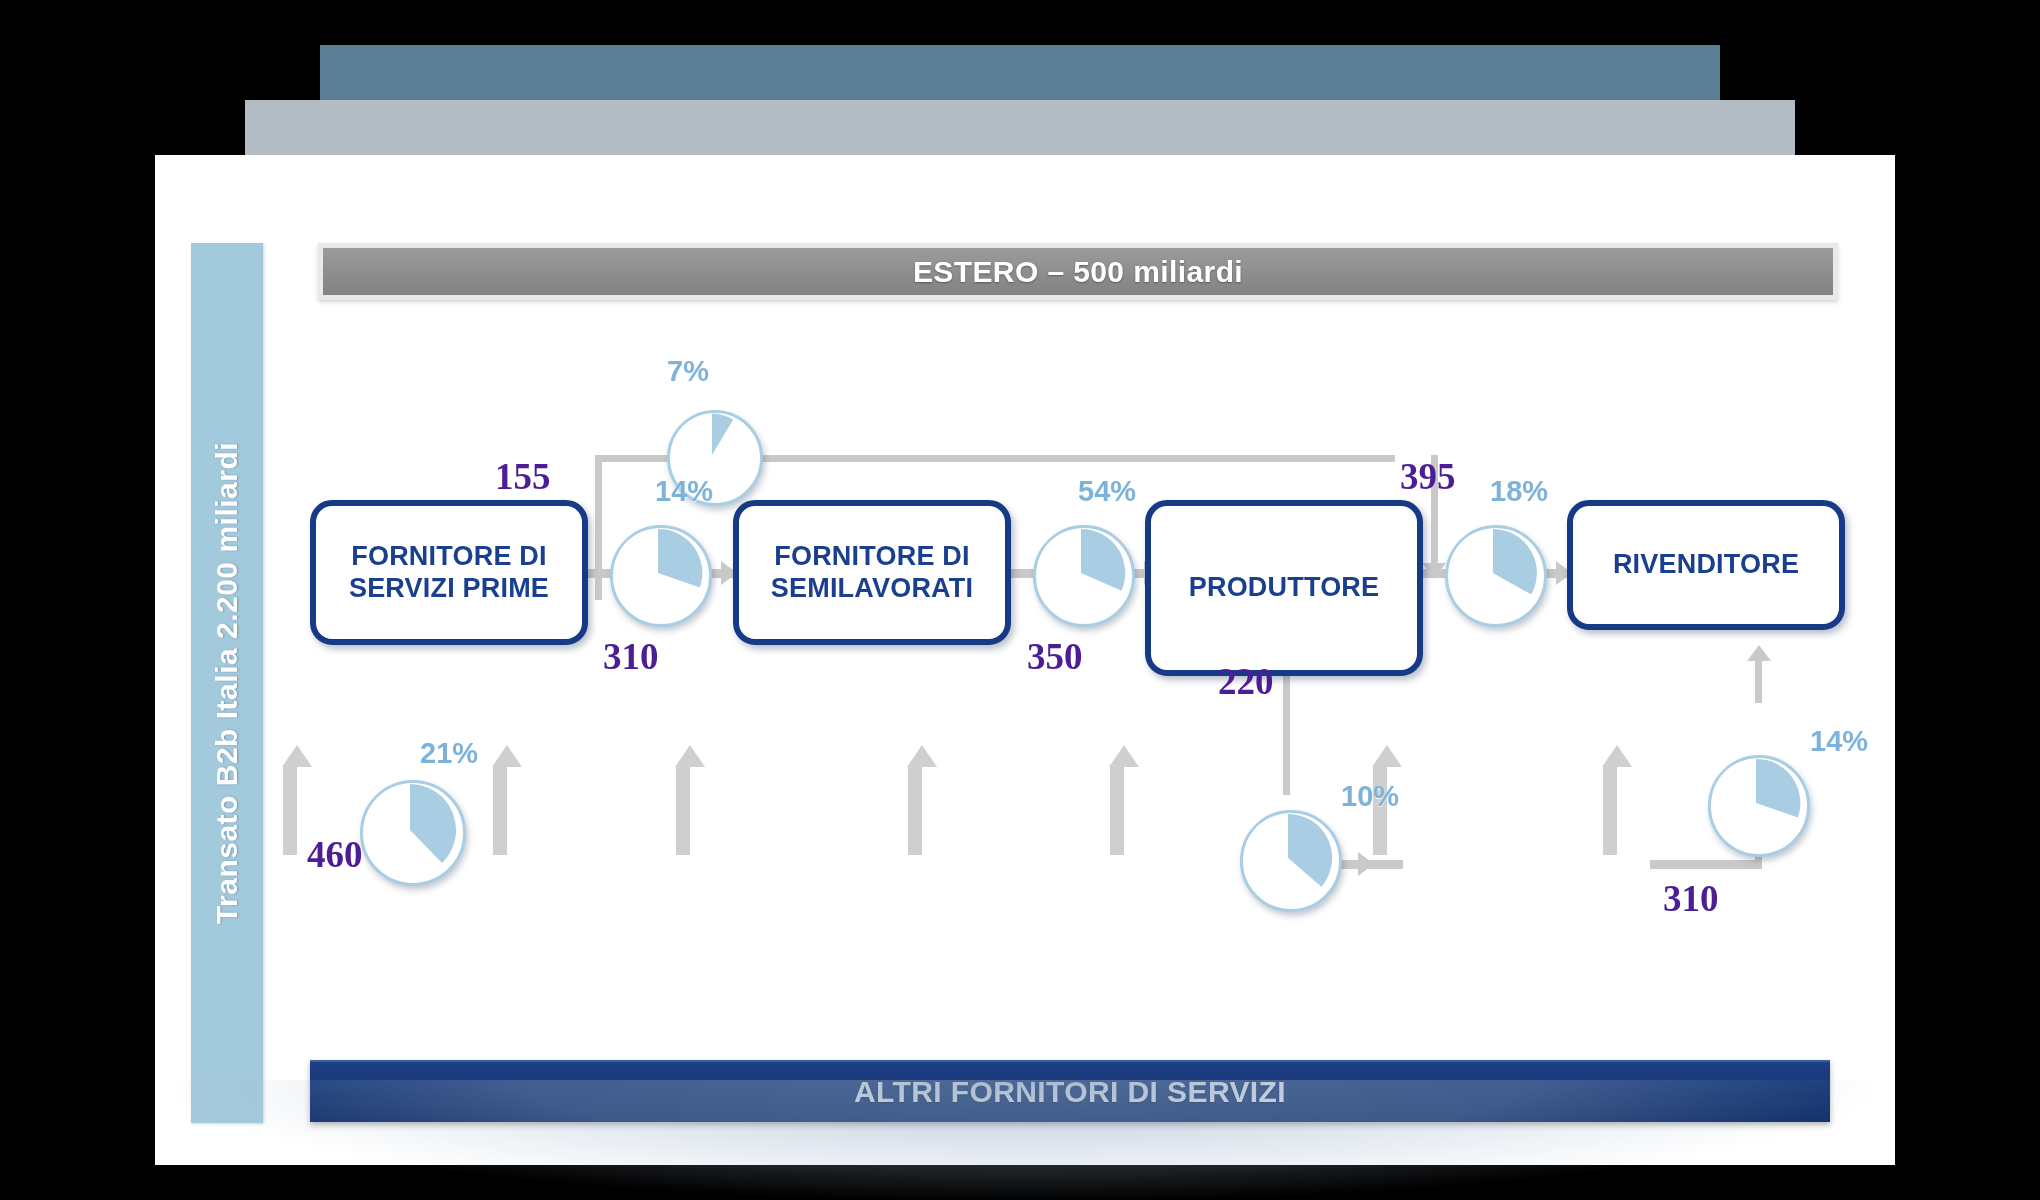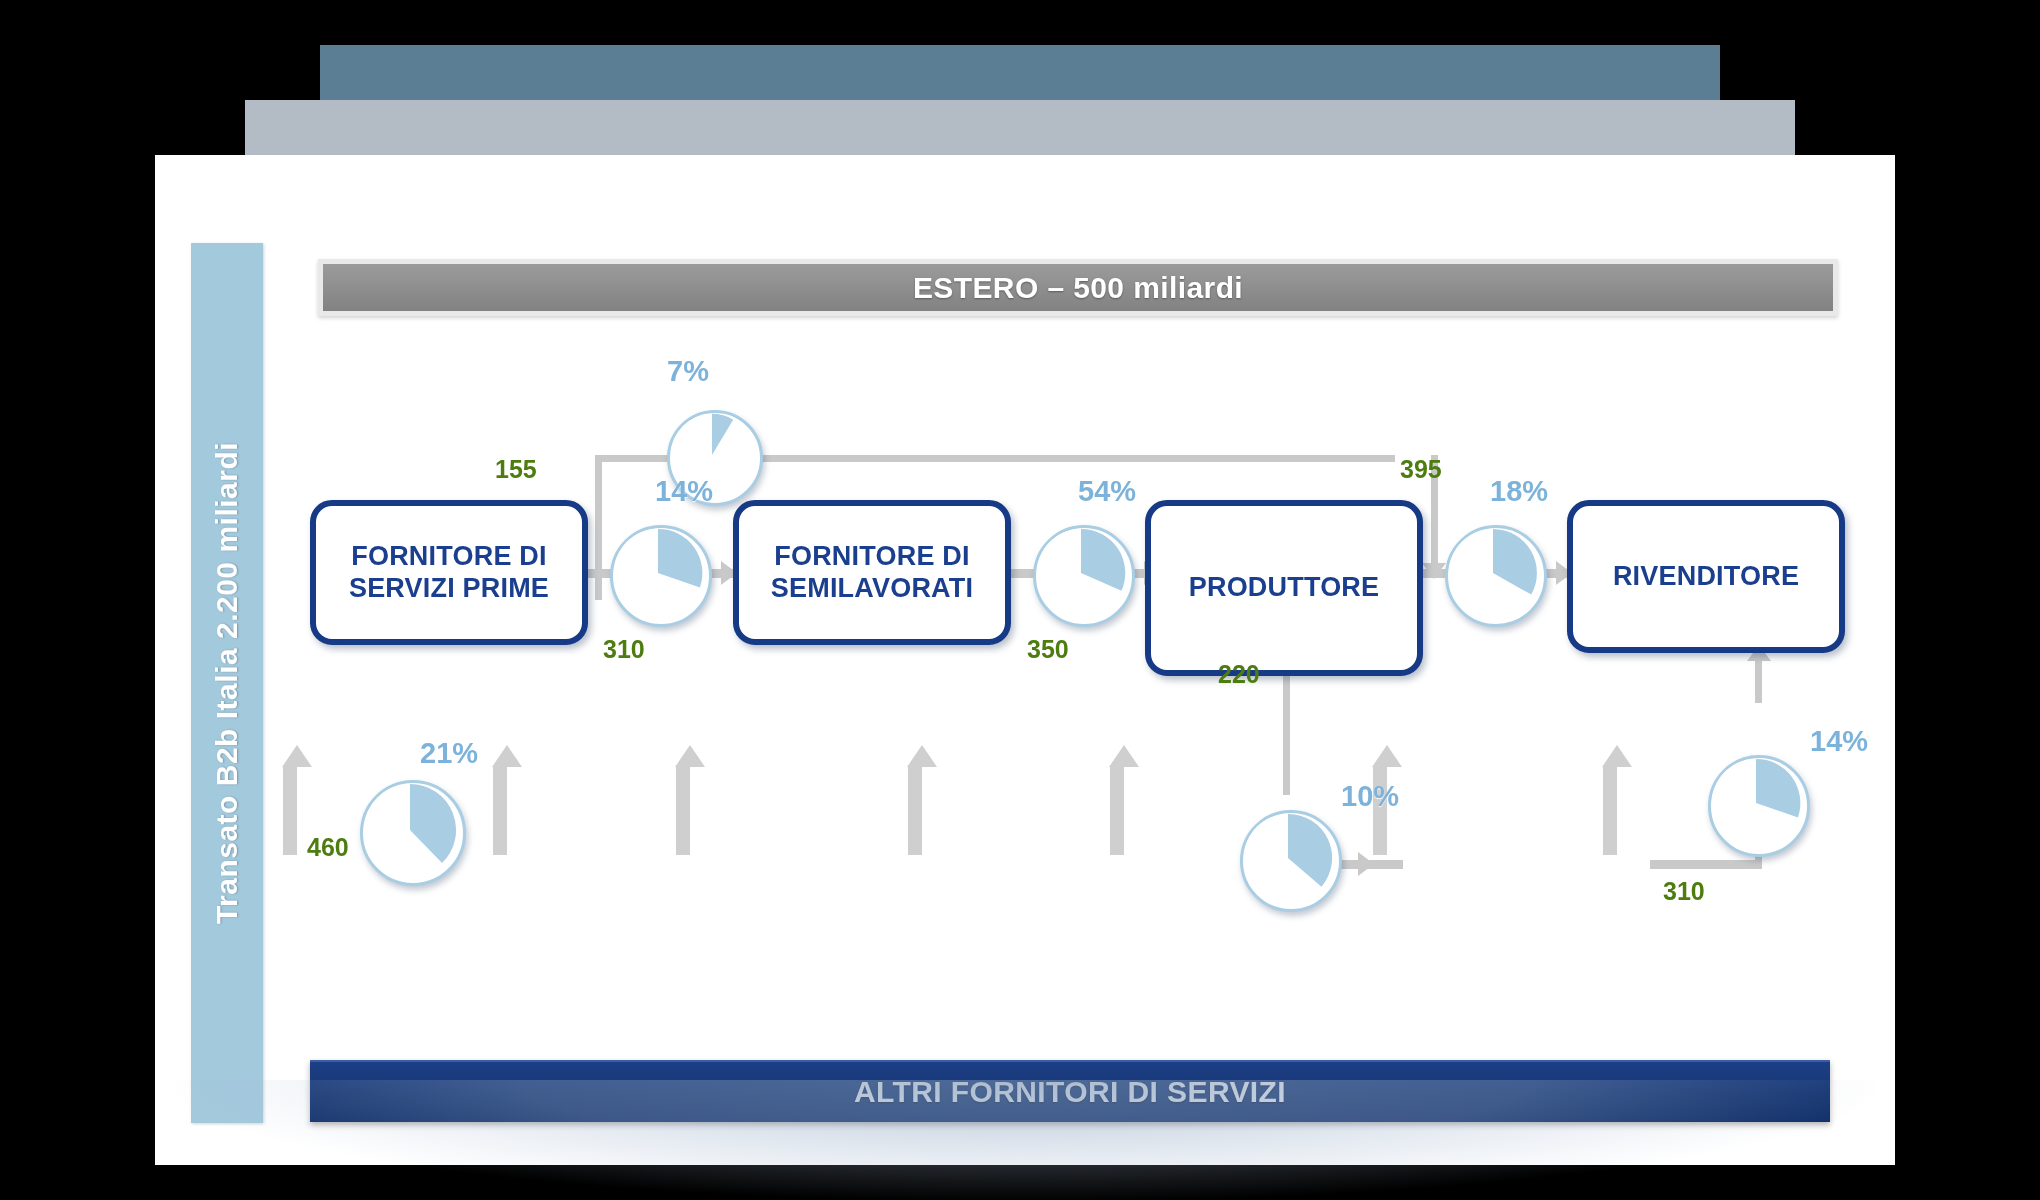--- a/index.html
+++ b/index.html
@@ -44,21 +44,20 @@
   }
 
   
   .estero{
     position:absolute;left:318px;top:243px;width:1520px;height:57px;
     background:linear-gradient(180deg,#9b9b9b 0%,#8f8f8f 48%,#828282 100%);
     border:5px solid #e9e9e9;
     box-sizing:border-box;
     display:flex;align-items:center;justify-content:center;
     box-shadow:0 2px 4px rgba(0,0,0,.18);
-    margin-top:16px;
   }
   .estero span{
     color:#fff;font-weight:bold;font-size:30px;letter-spacing:.4px;
     text-shadow:0 1px 2px rgba(0,0,0,.35);
   }
 
   
   .node{
     position:absolute;
     background:#fff;border:6px solid #173a86;border-radius:22px;
@@ -99,21 +98,21 @@
 
   
   .pie{position:absolute;border-radius:50%;border:3px solid #a9cde3;background:#fff;
        box-shadow:2px 4px 6px rgba(40,60,95,.28);}
   .pie svg{display:block;}
 
   .pct{position:absolute;color:#7db3da;font-weight:bold;font-size:29px;white-space:nowrap;
        text-shadow:0 1px 1px rgba(255,255,255,.9);}
 
   
-  .num{position:absolute;color:#4d7c0f;font-weight:bold;font-size:25px;white-space:nowrap;}
+  .num{position:absolute;color:#4c1d95;font-weight:bold;font-size:37px;white-space:nowrap;font-family:Liberation Serif, serif;}
 </style>
 </head>
 <body>
 
 <div id="stage">
 
   <div class="bar-top"></div>
   <div class="bar-mid"></div>
 
   <div class="card">
@@ -181,21 +180,21 @@
       <span>
         <span>FORNITORE DI</span><br>
         <span>SEMILAVORATI</span>
       </span>
     </div>
 
     <div class="node" style="left:990px;top:345px;width:278px;height:176px;">
       <span>PRODUTTORE</span>
     </div>
 
-    <div class="node" style="left:1412px;top:345px;width:278px;height:153px;">
+    <div class="node" style="left:1412px;top:345px;width:278px;height:130px;">
       <span>RIVENDITORE</span>
     </div>
 
 
     <div class="pie" style="left:512px;top:255px;width:90px;height:90px;">
       <svg width="84" height="84" viewBox="0 0 100 100" aria-hidden="true">
         <circle cx="50" cy="50" r="49" fill="#ffffff"></circle>
         <path d="M50 50 L50 1 A49 49 0 0 1 75.2 8.0 Z" fill="#a9cde3"></path>
       </svg>
     </div>

